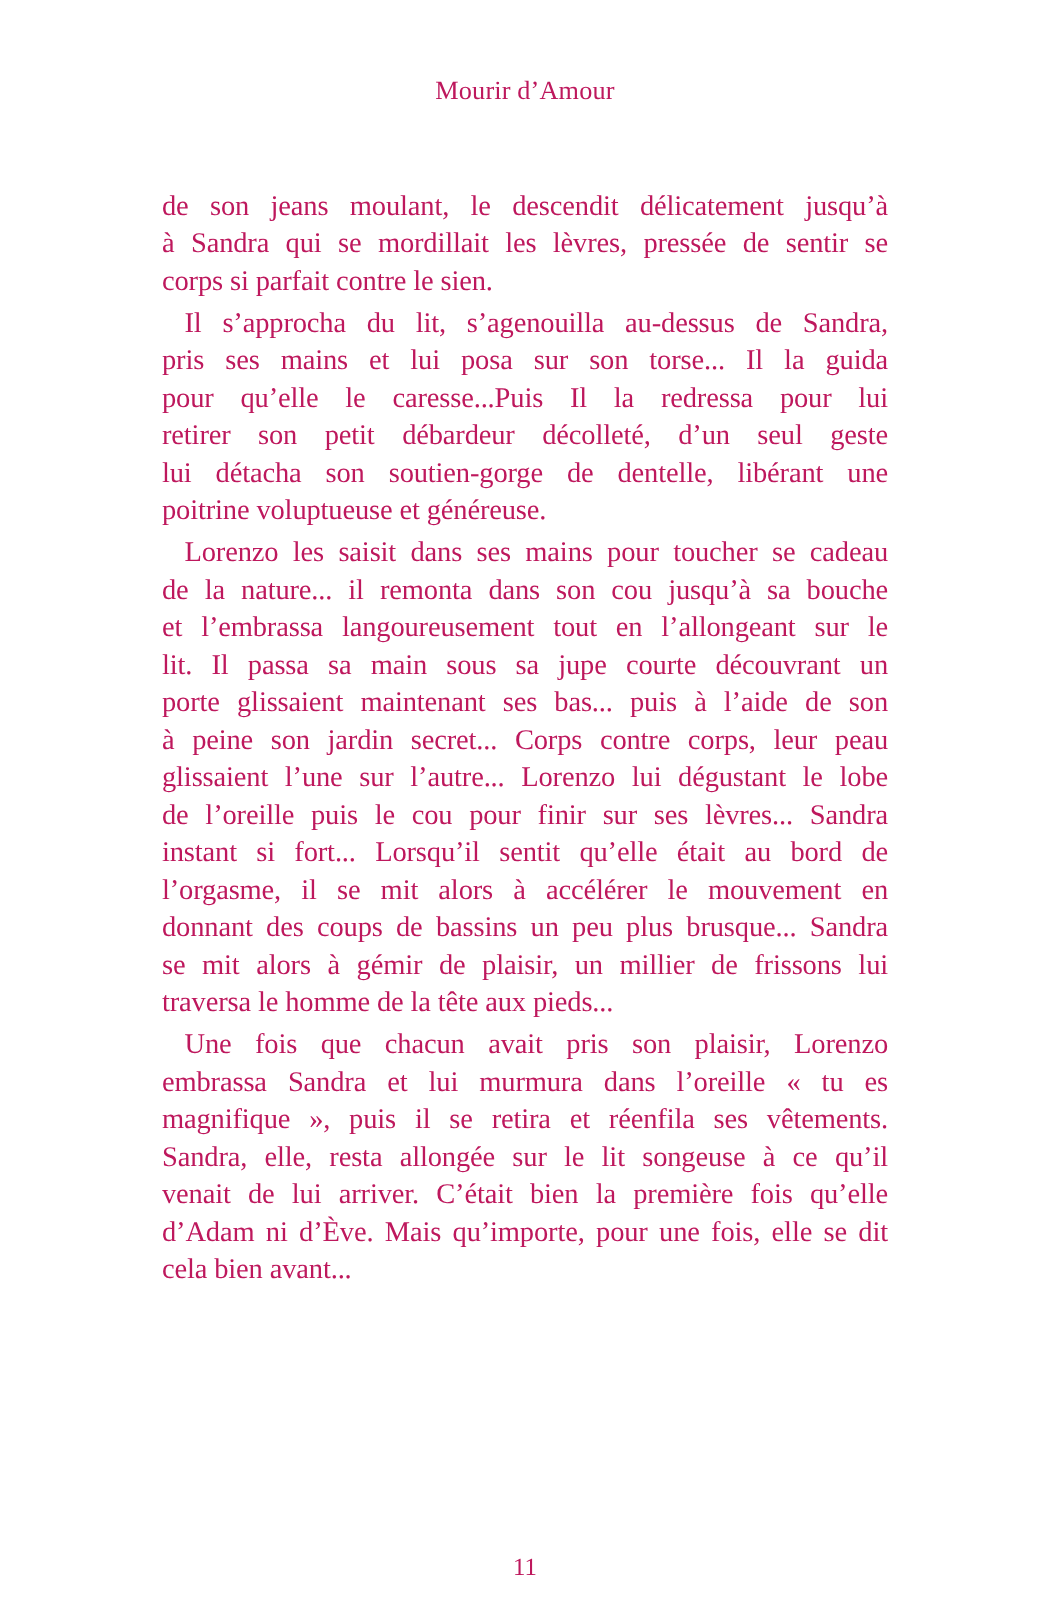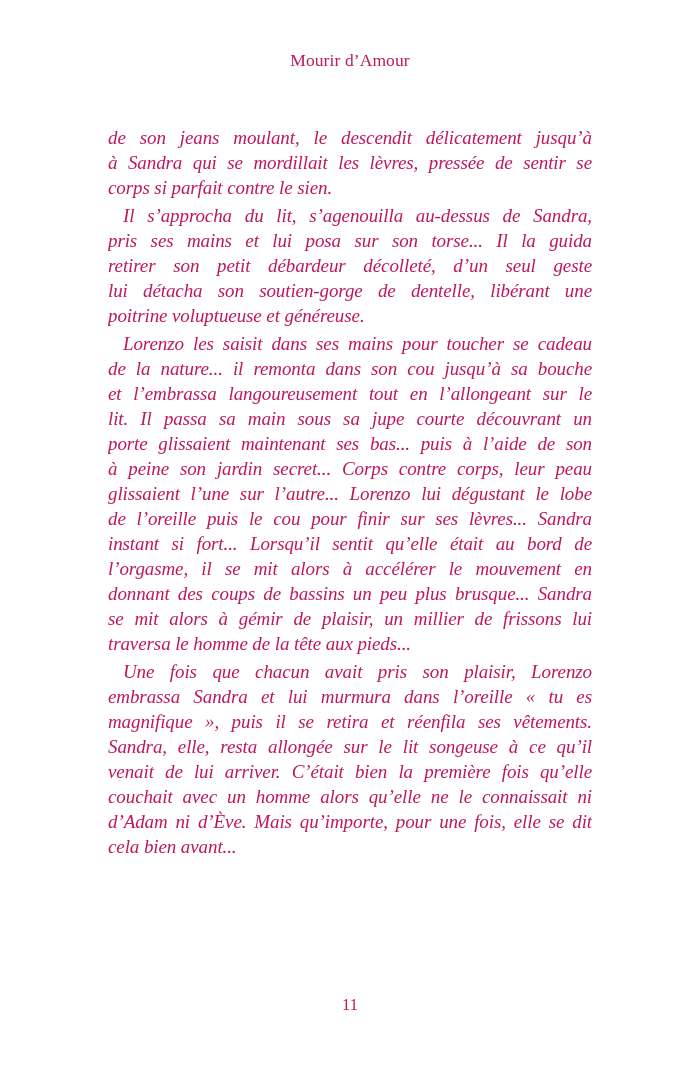--- a/index.html
+++ b/index.html
@@ -37,31 +37,30 @@
   .para {
     margin: 0 0 3px 0;
     padding: 0;
   }
   .line {
     height: 25px;
     line-height: 25px;
     overflow: hidden;
     text-align: justify;
     text-align-last: justify;
-    font-style: italic;
   }
   .line.last {
     text-align-last: left;
   }
   .para.indent .line.first {
     text-indent: 15px;
   }
   .page-number {
     position: absolute;
-    top: 992px;
+    top: 1032px;
     left: 0;
     width: 700px;
     text-align: center;
     font-size: 16.5px;
     line-height: 25px;
   }
 </style>
 </head>
 <body>
 
@@ -70,20 +69,21 @@
 
   <div class="page-body">
       <div class="para">
         <div class="line first">de son jeans moulant, le descendit délicatement jusqu’à</div>
         <div class="line">à Sandra qui se mordillait les lèvres, pressée de sentir se</div>
         <div class="line last">corps si parfait contre le sien.</div>
       </div>
       <div class="para indent">
         <div class="line first">Il s’approcha du lit, s’agenouilla au-dessus de Sandra,</div>
         <div class="line">pris ses mains et lui posa sur son torse... Il la guida</div>
+        <div class="line">pour qu’elle le caresse...Puis Il la redressa pour lui</div>
         <div class="line">retirer son petit débardeur décolleté, d’un seul geste</div>
         <div class="line">lui détacha son soutien-gorge de dentelle, libérant une</div>
         <div class="line last">poitrine voluptueuse et généreuse.</div>
       </div>
       <div class="para indent">
         <div class="line first">Lorenzo les saisit dans ses mains pour toucher se cadeau</div>
         <div class="line">de la nature... il remonta dans son cou jusqu’à sa bouche</div>
         <div class="line">et l’embrassa langoureusement tout en l’allongeant sur le</div>
         <div class="line">lit. Il passa sa main sous sa jupe courte découvrant un</div>
         <div class="line">porte glissaient maintenant ses bas... puis à l’aide de son</div>
@@ -95,20 +95,19 @@
         <div class="line">donnant des coups de bassins un peu plus brusque... Sandra</div>
         <div class="line">se mit alors à gémir de plaisir, un millier de frissons lui</div>
         <div class="line last">traversa le homme de la tête aux pieds...</div>
       </div>
       <div class="para indent">
         <div class="line first">Une fois que chacun avait pris son plaisir, Lorenzo</div>
         <div class="line">embrassa Sandra et lui murmura dans l’oreille « tu es</div>
         <div class="line">magnifique », puis il se retira et réenfila ses vêtements.</div>
         <div class="line">Sandra, elle, resta allongée sur le lit songeuse à ce qu’il</div>
         <div class="line">venait de lui arriver. C’était bien la première fois qu’elle</div>
-        <div class="line">couchait avec un homme alors qu’elle ne le connaissait ni</div>
         <div class="line">d’Adam ni d’Ève. Mais qu’importe, pour une fois, elle se dit</div>
         <div class="line last">cela bien avant...</div>
       </div>
     </div>
 
   <div class="page-number">11</div>
 </div>
 
 </body></html>

